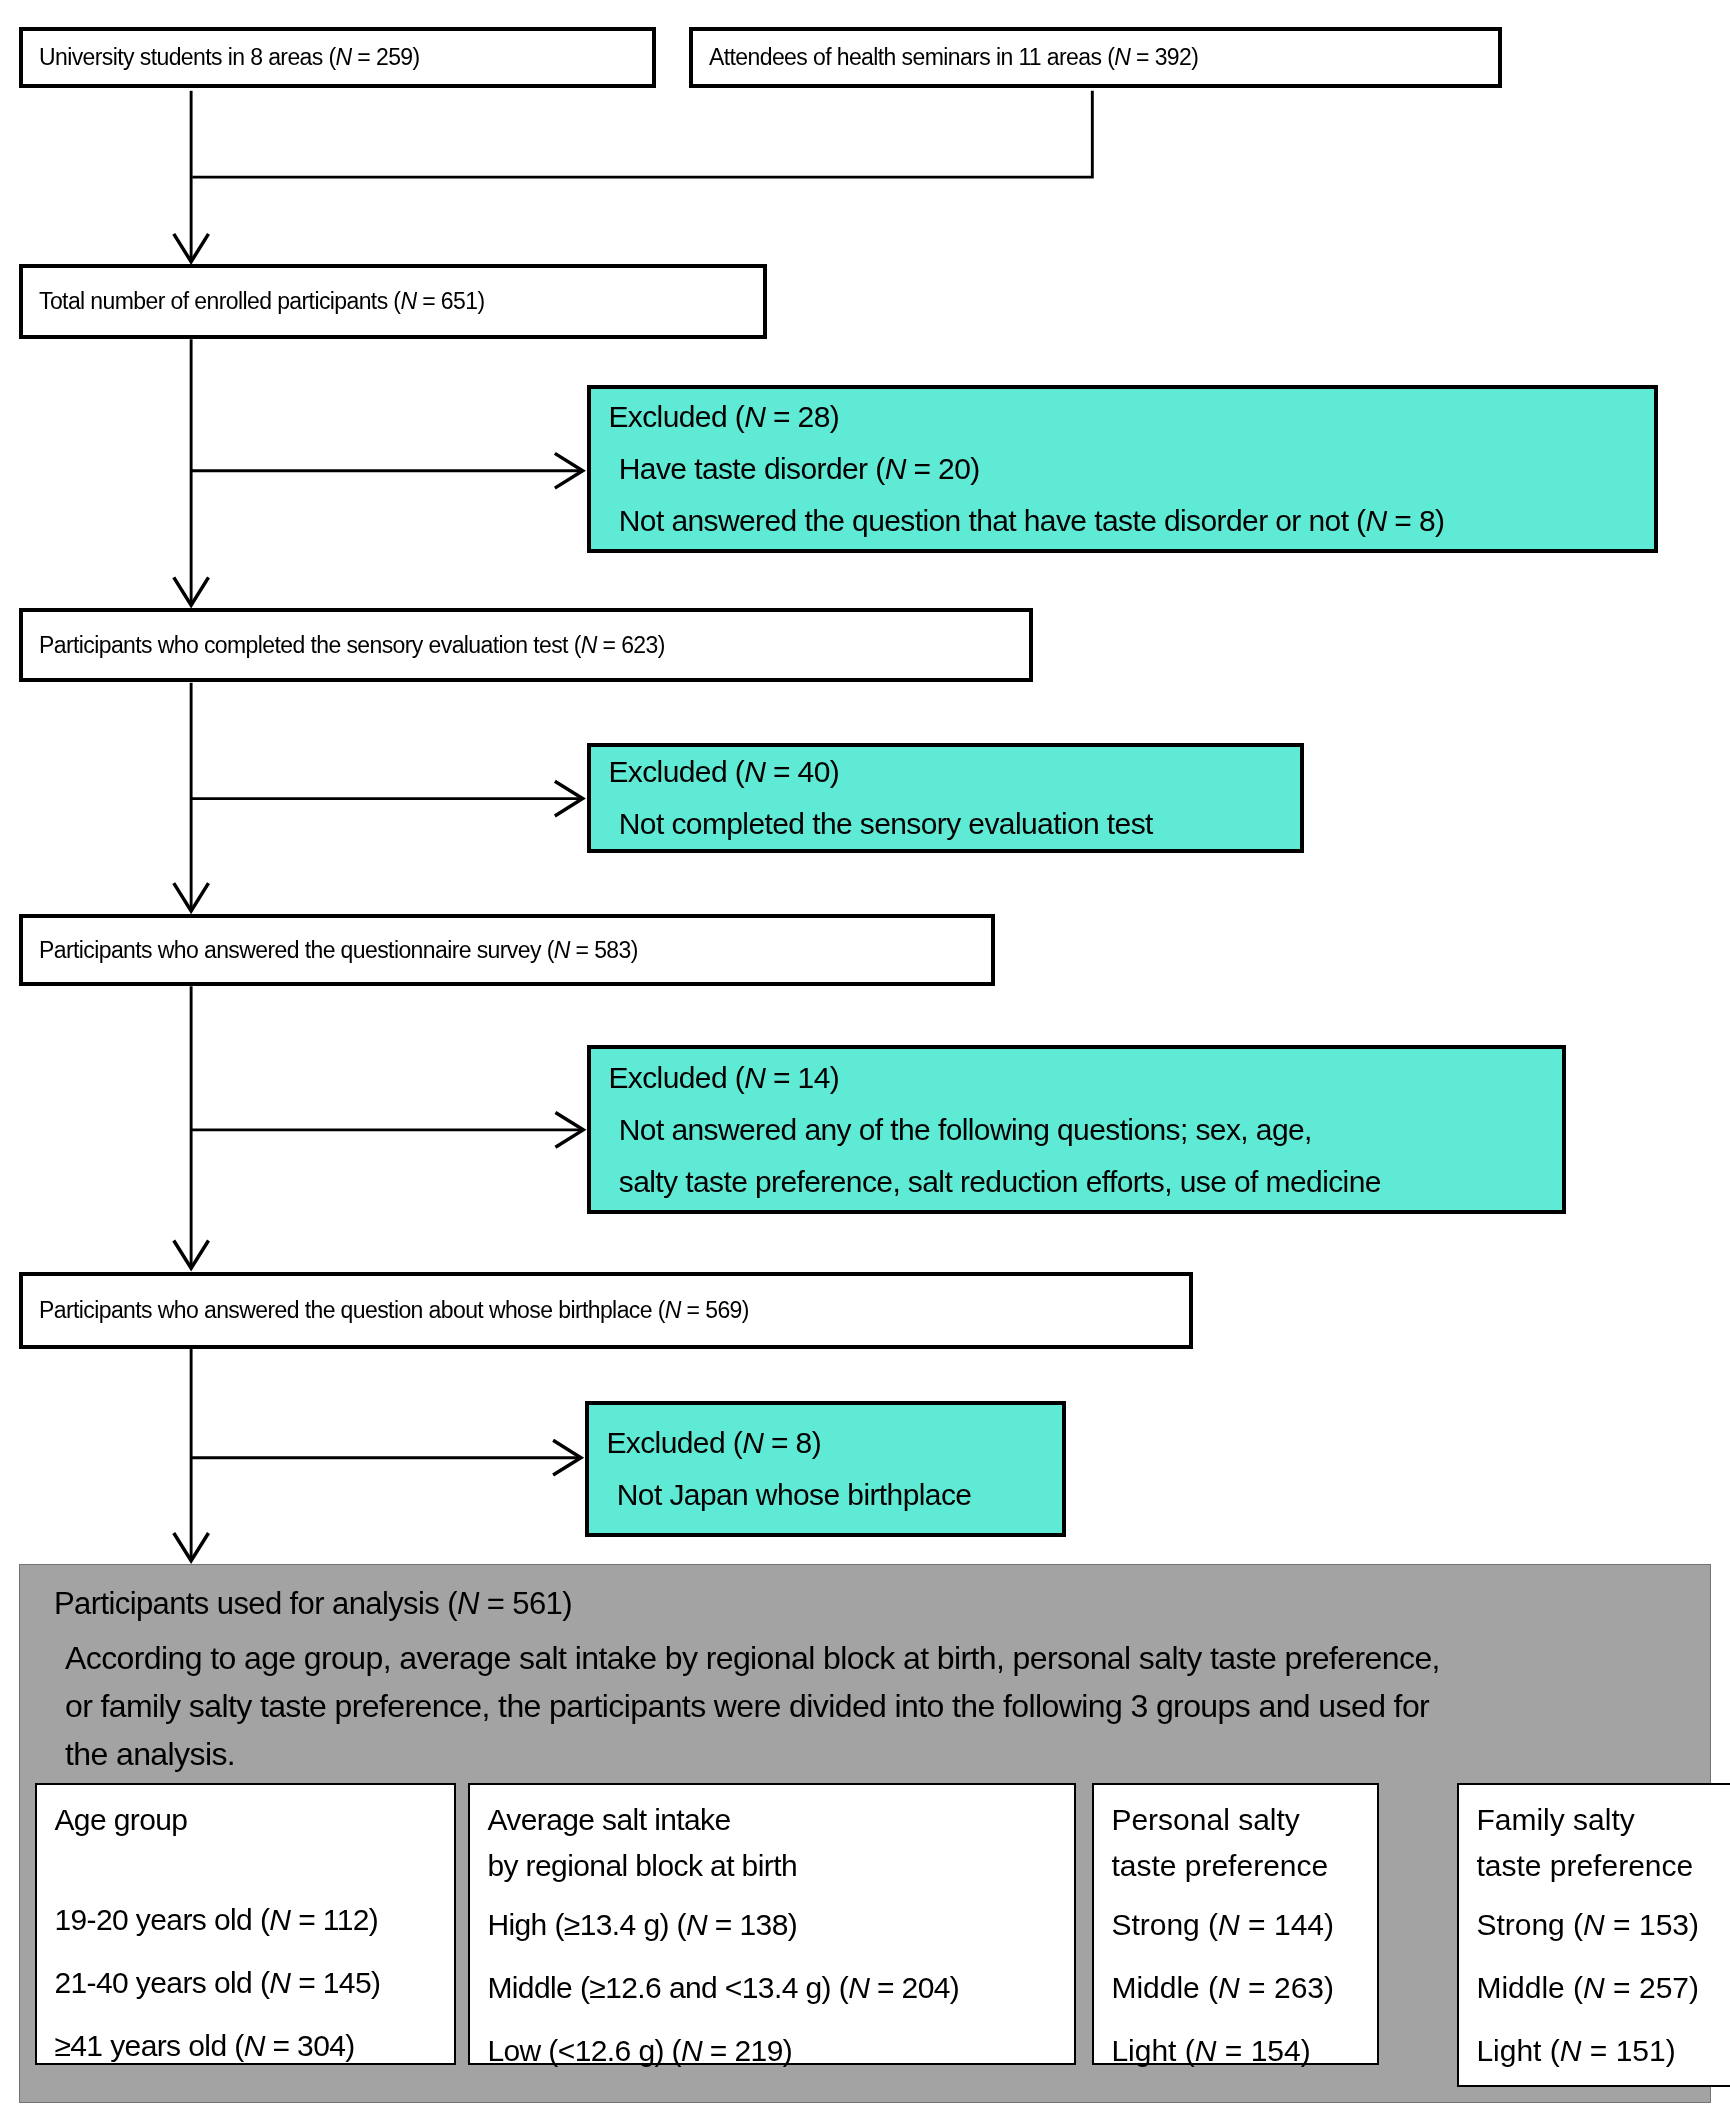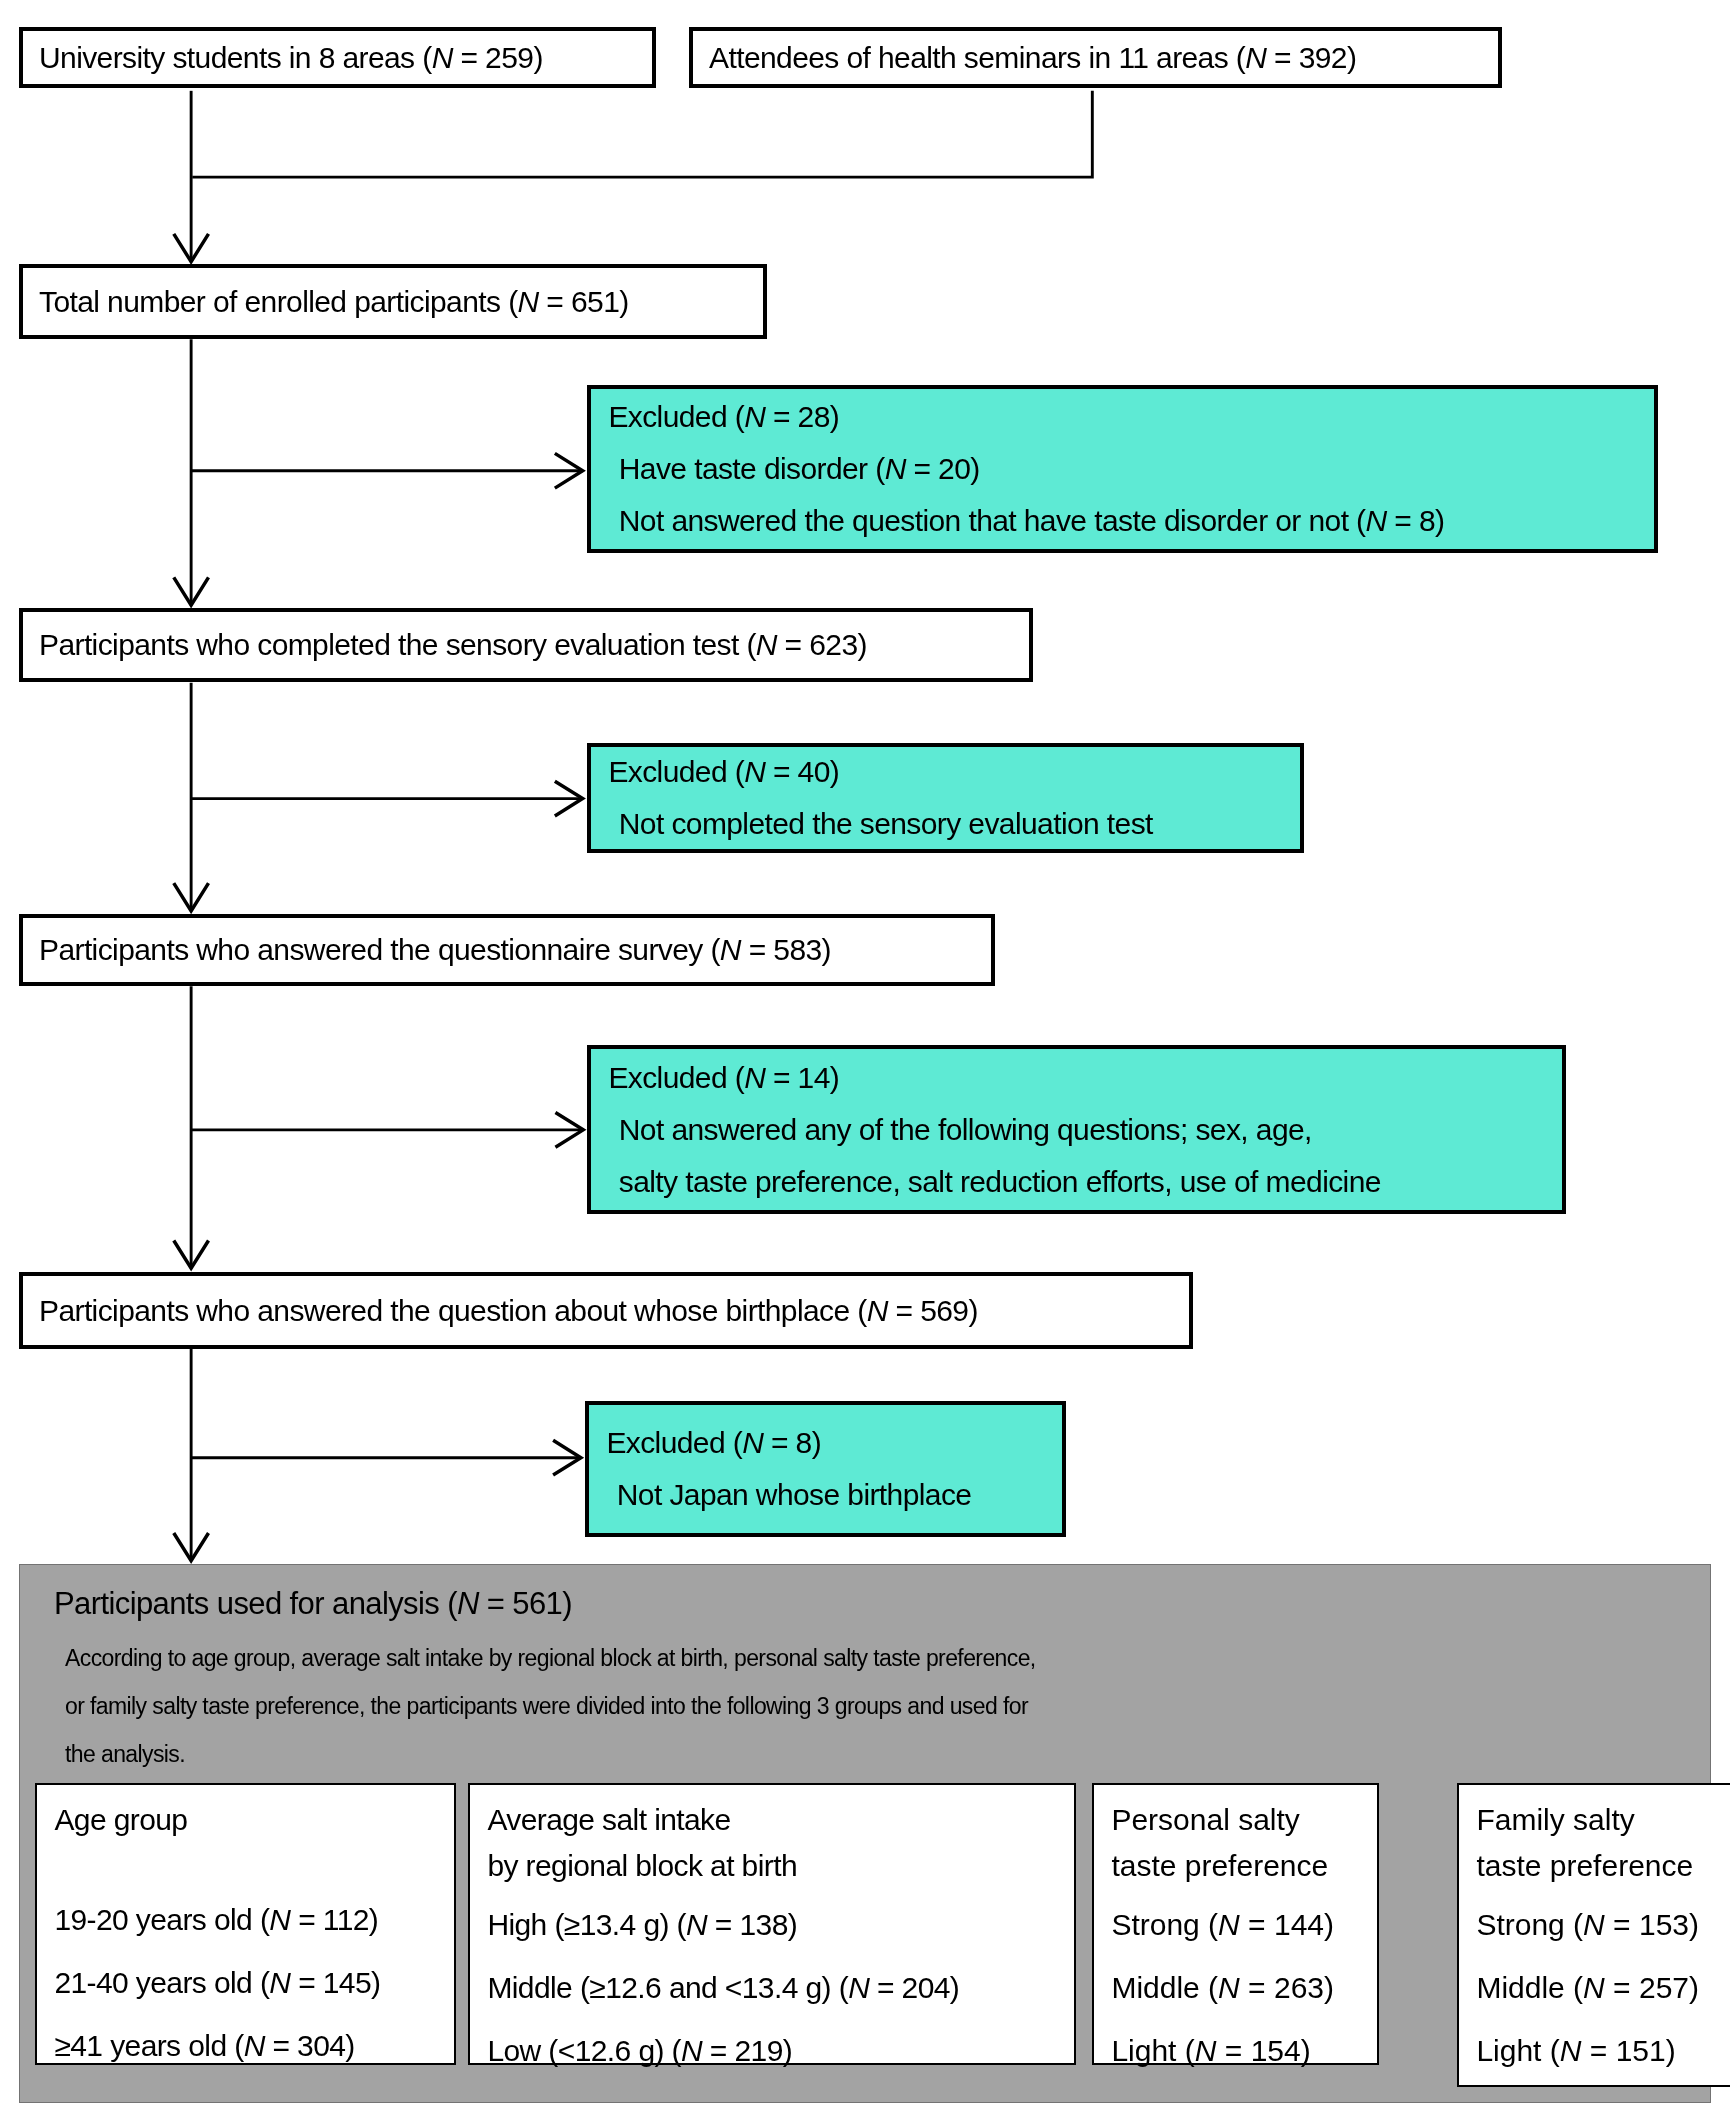--- a/index.html
+++ b/index.html
@@ -15,21 +15,21 @@
 
   
   .box {
     position: absolute;
     box-sizing: border-box;
     border: 4px solid #000;
     background: #fff;
     display: flex;
     align-items: center;
     padding-left: 16px;
-    font-size: 30px;
+    font-size: 23px;
     letter-spacing: -0.6px;
     white-space: nowrap;
   }
 
   
   .excl {
     position: absolute;
     box-sizing: border-box;
     border: 4px solid #000;
     background: #5eead4;
@@ -52,21 +52,21 @@
   }
   .final-title {
     margin: 16px 0 0 34px;
     font-size: 31px;
     line-height: 46px;
     letter-spacing: -0.6px;
     white-space: nowrap;
   }
   .final-para {
     margin: 7px 0 0 45px;
-    font-size: 23px;
+    font-size: 32px;
     line-height: 48px;
     letter-spacing: -0.6px;
   }
   .final-para div { white-space: nowrap; }
 
   
   .gbox {
     position: absolute;
     box-sizing: border-box;
     border: 2.9px solid #000;

